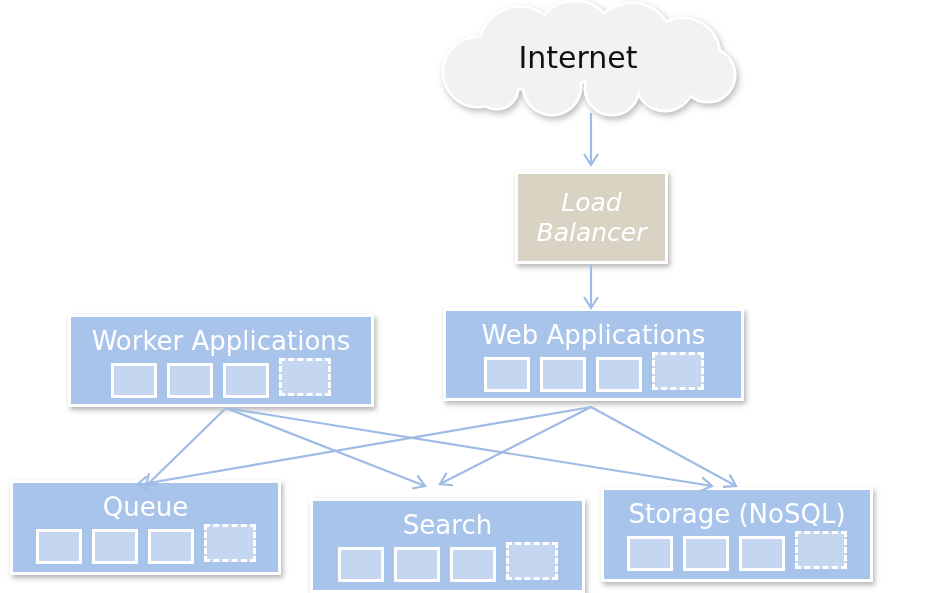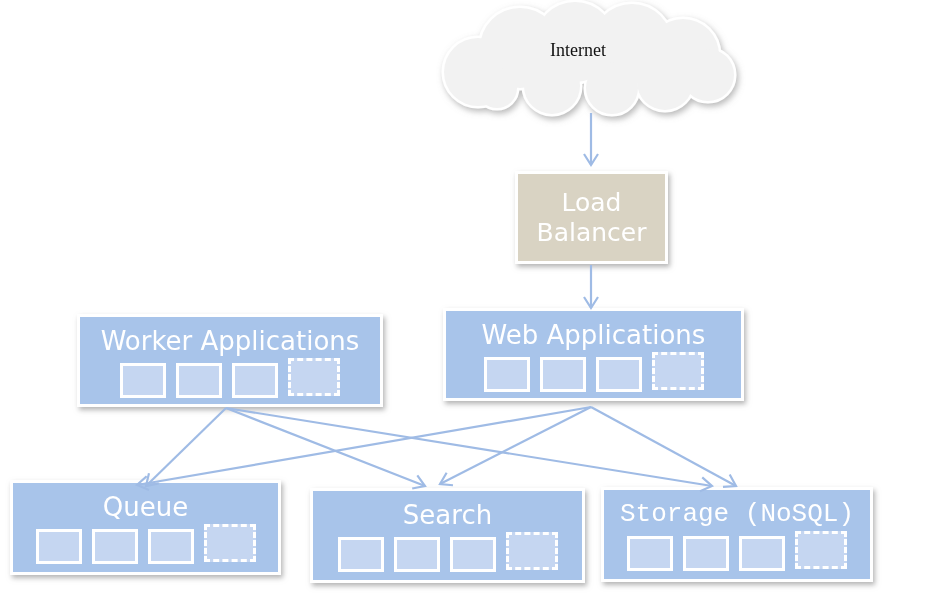--- a/index.html
+++ b/index.html
@@ -61,23 +61,22 @@
     height: 38px;
     border: 3px dashed #ffffff;
     position: relative;
     top: -3px;
   }
   
   .cloud-label {
     position: absolute;
     z-index: 6;
     color: #111111;
-    font-size: 18px;
+    font-size: 30px;
     text-align: center;
-    font-family: Liberation Serif, serif;
   }
   
   #overlay {
     position: absolute;
     left: 0; top: 0;
     z-index: 5;
     pointer-events: none;
   }
   #cloud-layer {
     position: absolute;
@@ -119,25 +118,25 @@
         <circle cx="665" cy="82" r="28"></circle>
           <circle cx="612" cy="88" r="26"></circle>
         <circle cx="552" cy="86" r="28"></circle>
           <circle cx="497" cy="88" r="20"></circle>
       </g>
     </g>
   </svg>
 
   <div class="cloud-label" style="left:448px; top:40px; width:260px;">Internet</div>
 
-  <div class="node beige" style="left:515px; top:171px; width:153px; height:93px;">
+  <div class="node beige" style="left:515px; top:171px; width:153px; height:93px;font-style:italic;">
     <div class="node-title">Load Balancer</div>
   </div>
 
-  <div class="node blue" style="left:77px; top:314px; width:306px; height:93px;">
+  <div class="node blue" style="left:68px; top:314px; width:306px; height:93px;">
     <div class="node-title">Worker Applications</div>
     <div class="instances">
         <span class="inst"></span>
         <span class="inst"></span>
         <span class="inst"></span>
         <span class="inst ghost"></span>
       </div>
   </div>
 
   <div class="node blue" style="left:443px; top:308px; width:301px; height:93px;">
@@ -153,31 +152,31 @@
   <div class="node blue" style="left:10px; top:480px; width:271px; height:95px;">
     <div class="node-title">Queue</div>
     <div class="instances">
         <span class="inst"></span>
         <span class="inst"></span>
         <span class="inst"></span>
         <span class="inst ghost"></span>
       </div>
   </div>
 
-  <div class="node blue" style="left:310px; top:488px; width:275px; height:95px;">
+  <div class="node blue" style="left:310px; top:498px; width:275px; height:95px;">
     <div class="node-title">Search</div>
     <div class="instances">
         <span class="inst"></span>
         <span class="inst"></span>
         <span class="inst"></span>
         <span class="inst ghost"></span>
       </div>
   </div>
 
-  <div class="node blue" style="left:601px; top:487px; width:272px; height:95px;font-family:Liberation Mono, monospace;">
+  <div class="node blue" style="left:601px; top:487px; width:272px; height:95px;">
     <div class="node-title">Storage (NoSQL)</div>
     <div class="instances">
         <span class="inst"></span>
         <span class="inst"></span>
         <span class="inst"></span>
         <span class="inst ghost"></span>
       </div>
   </div>
 
   <svg id="overlay" width="939" height="593" viewBox="0 0 939 593">

